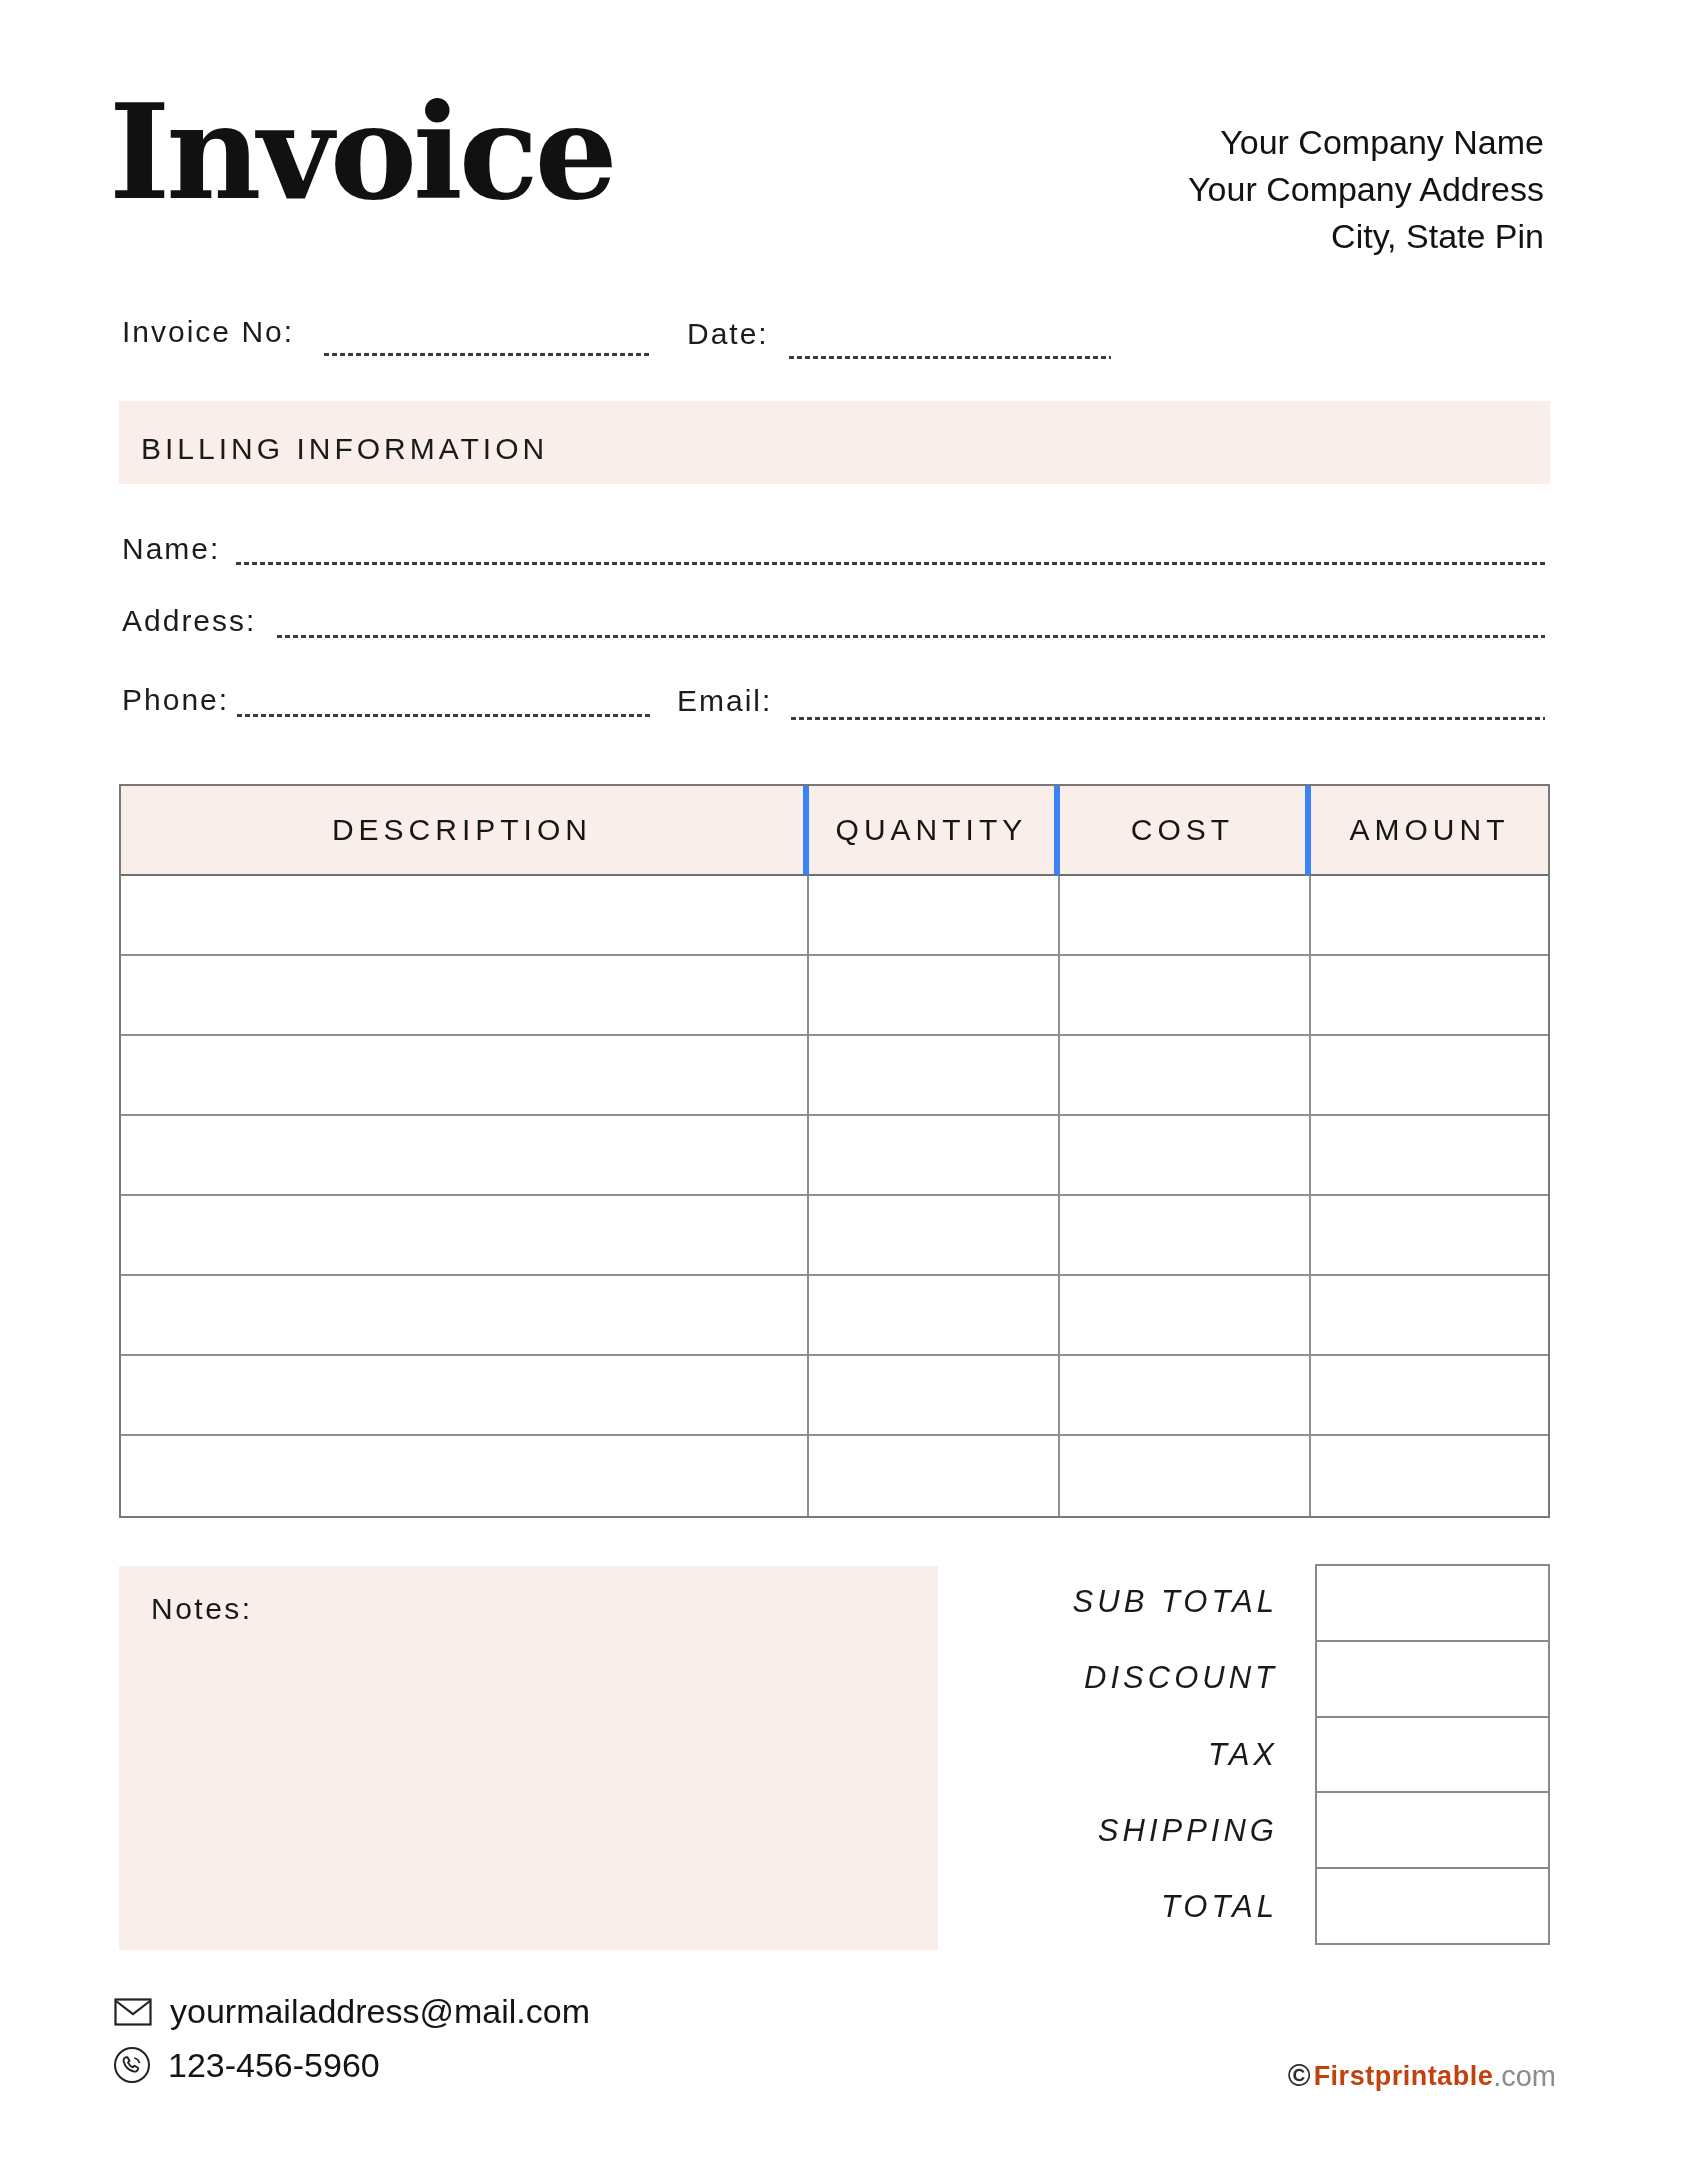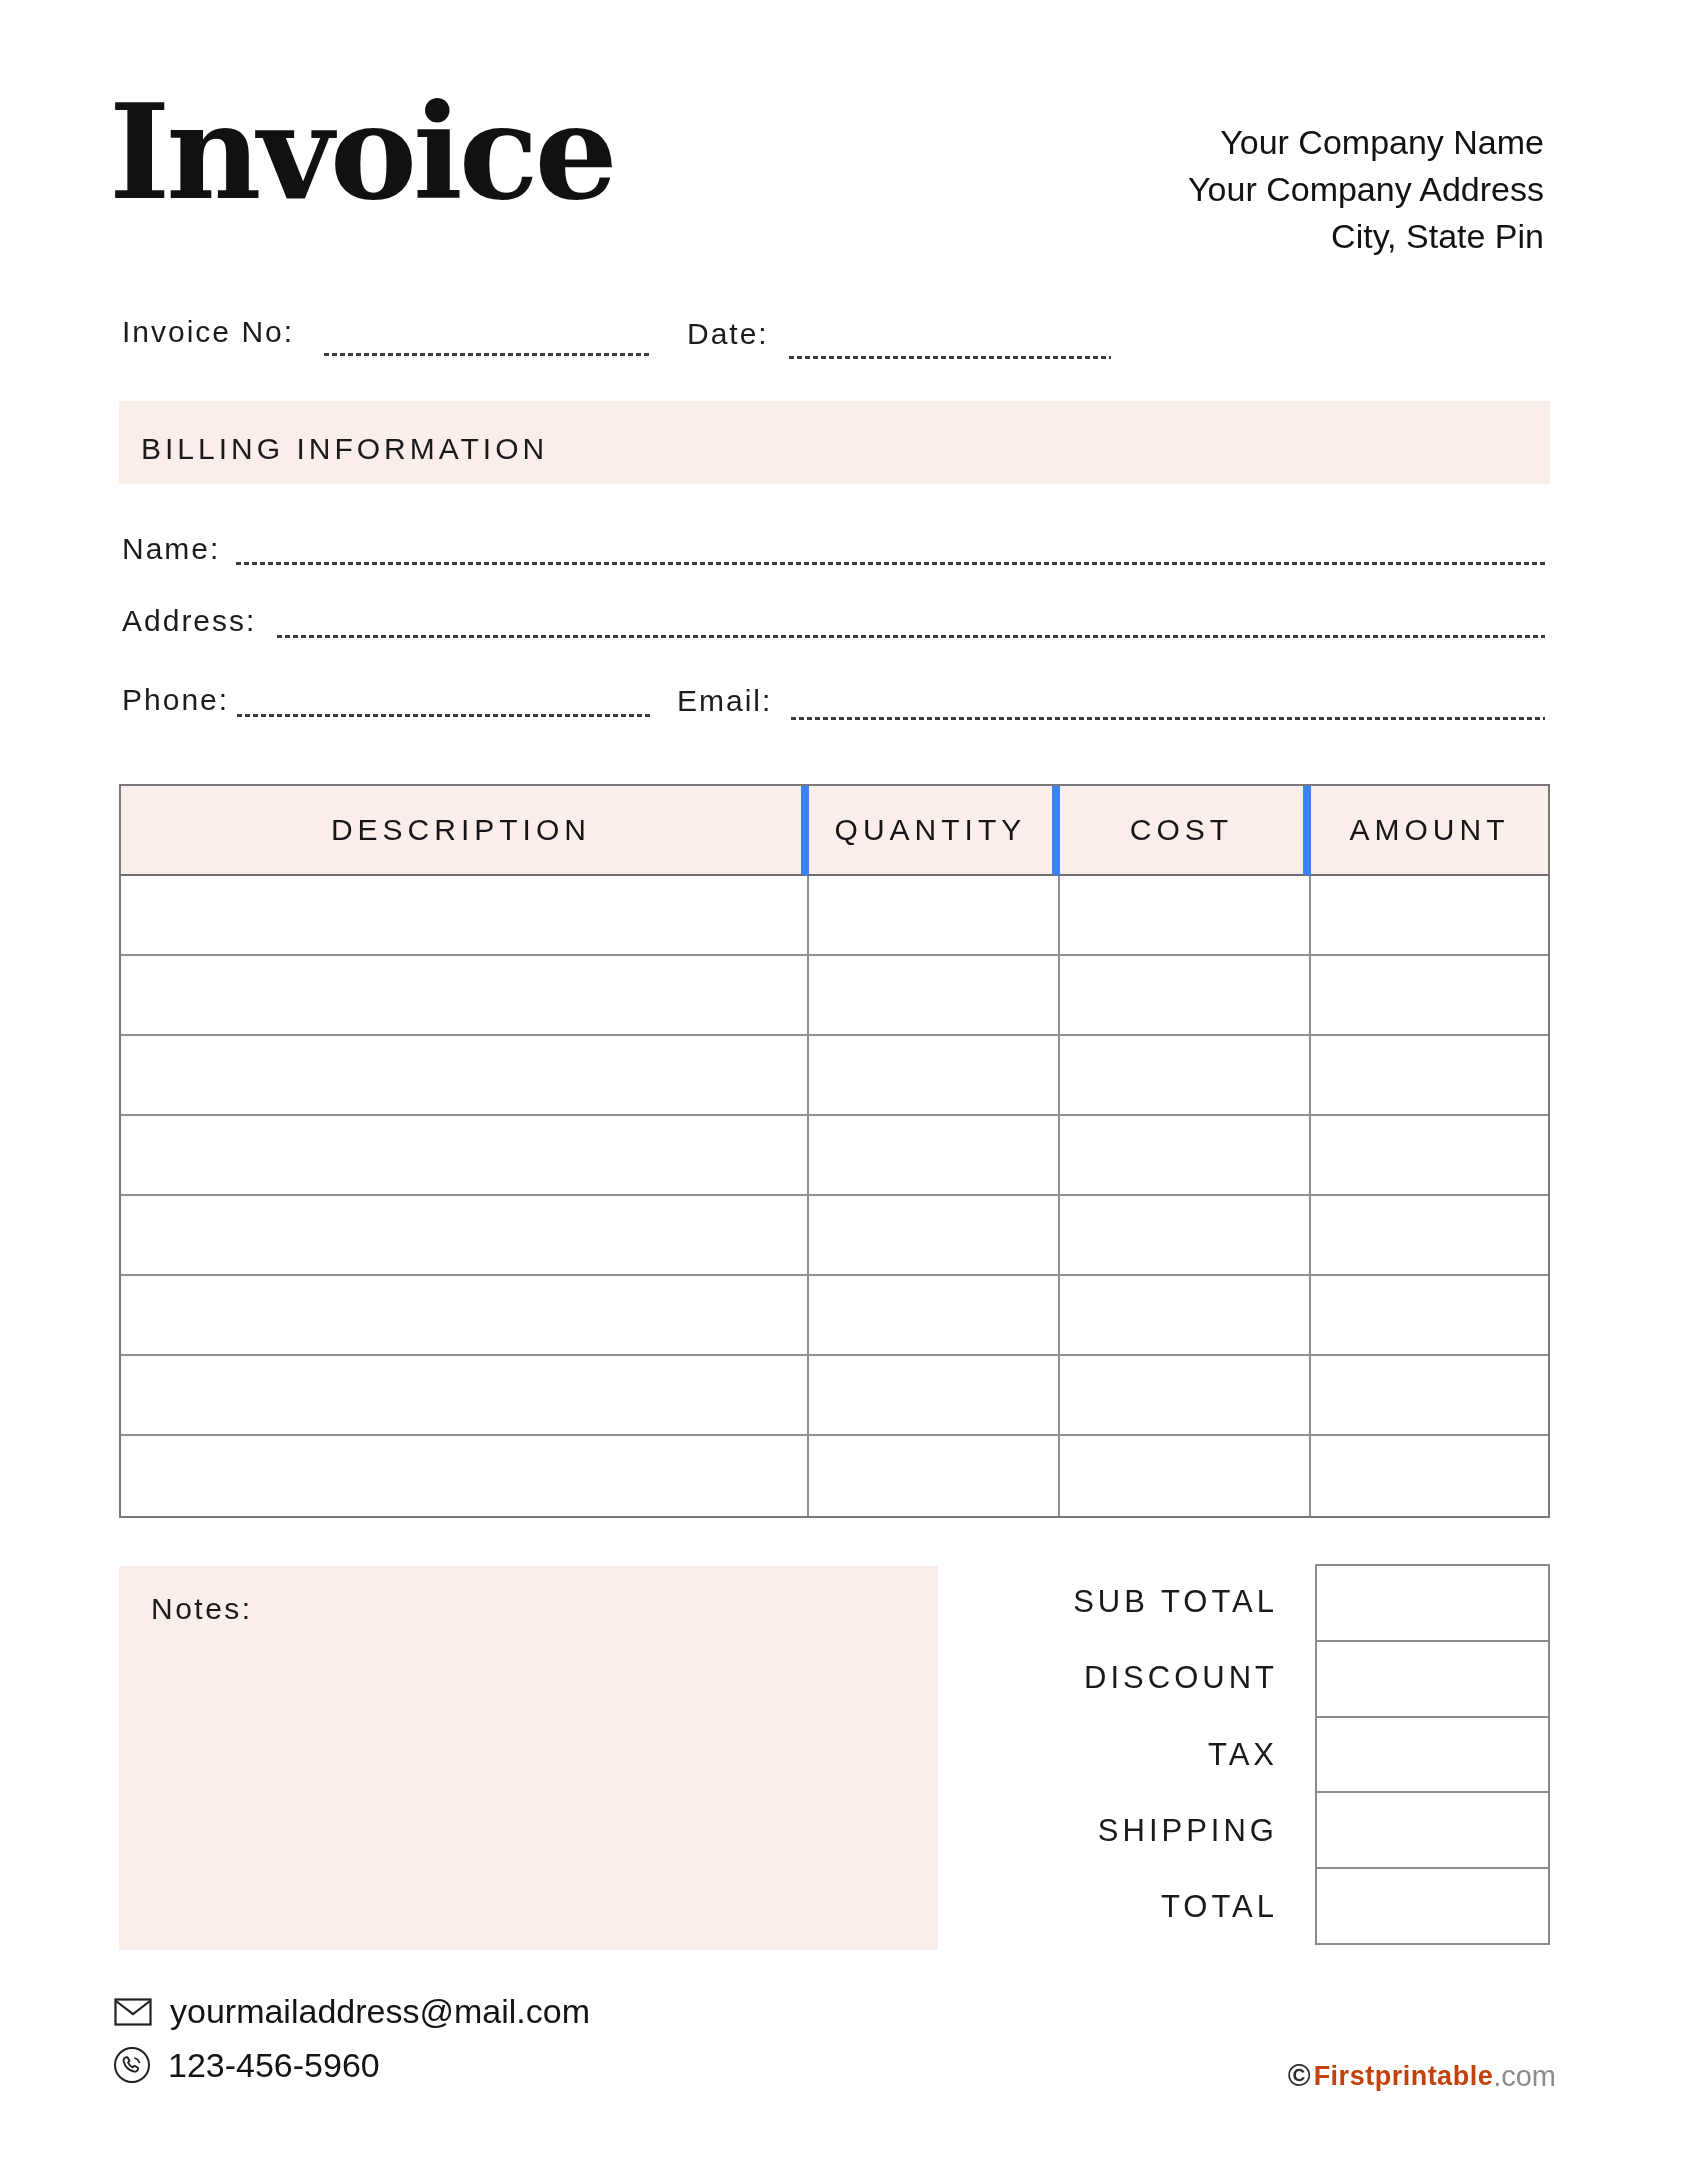--- a/index.html
+++ b/index.html
@@ -70,21 +70,21 @@
     left:119px; top:784px;
     width:1431px;
     box-sizing:border-box;
     border:2px solid #787878;
     display:grid;
     grid-template-columns:48.2% 17.6% 17.6% 16.6%;
     grid-template-rows:90px repeat(8, 80px);
   }
   .hcell{
     background:#f9eeea;
-    border-right:8px solid #3b82f6;
+    border-right:6px solid #3b82f6;
     border-bottom:2px solid #6f6f6f;
     display:flex; align-items:center; justify-content:center;
     font-size:30px; letter-spacing:5px; color:#161616;
     box-sizing:border-box;
   }
   .hcell:nth-child(4){border-right:none;}
   .tcell{
     border-right:2px solid #8f8f8f;
     border-bottom:2px solid #8f8f8f;
     box-sizing:border-box;
@@ -109,20 +109,21 @@
   .totals-labels{
     top:1564px; right:405px;
     height:381px;
     display:flex; flex-direction:column;
   }
   .totals-labels .t-label{
     flex:1;
     display:flex; align-items:center; justify-content:flex-end;
     font-size:31px; letter-spacing:4px; color:#1a1a1a;
     white-space:nowrap;
+    font-style:italic;
   }
   .totals-boxes{
     left:1315px; top:1564px;
     width:235px; height:381px;
     box-sizing:border-box;
     border:2px solid #8a8a8a;
     background:#ffffff;
     display:flex; flex-direction:column;
   }
   .totals-boxes .t-box{

